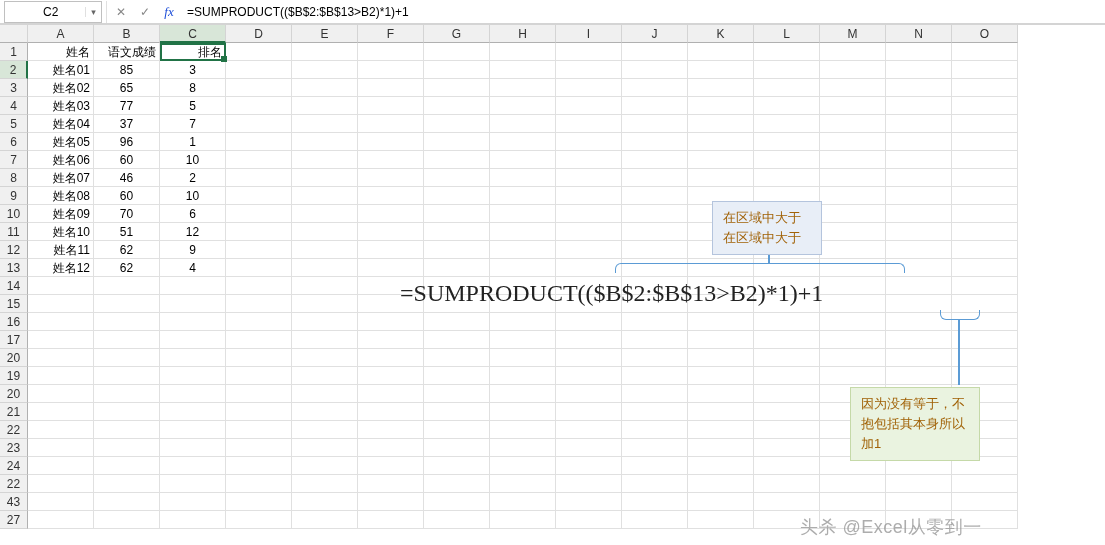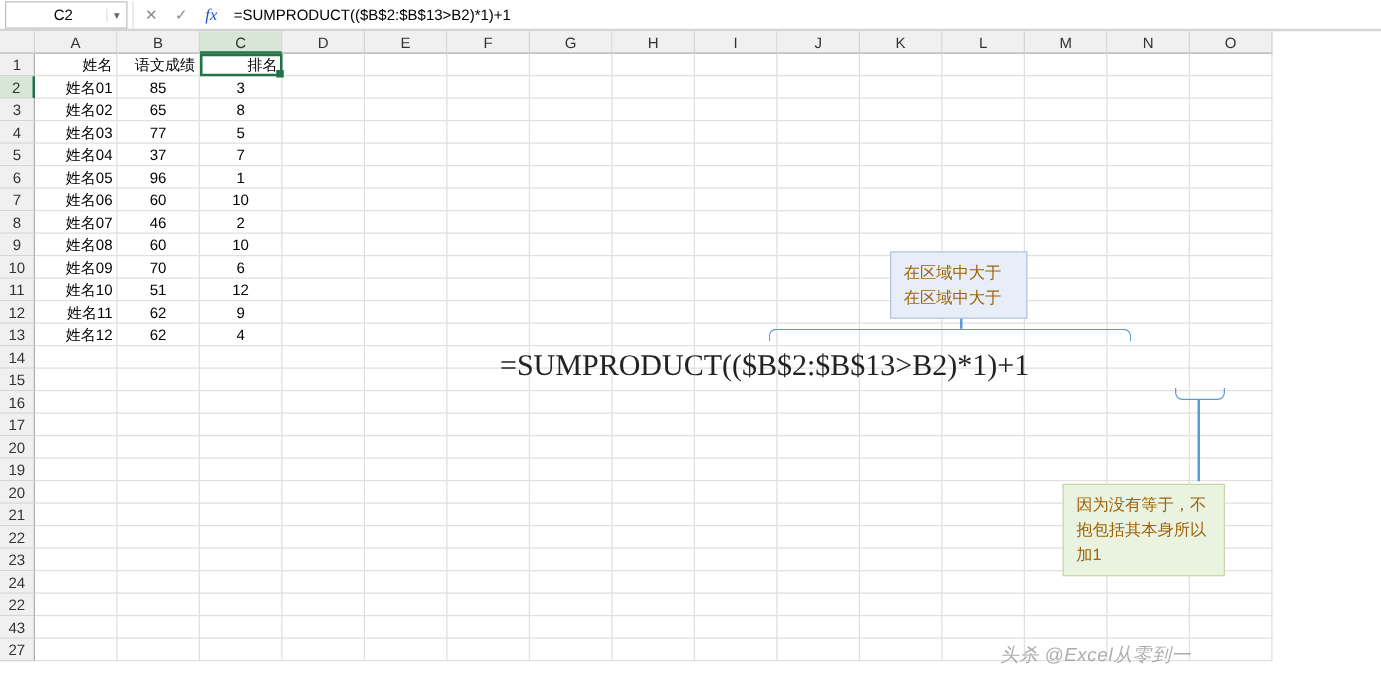--- a/index.html
+++ b/index.html
@@ -183,24 +183,23 @@
     border-radius: 6px 6px 0 0;
     height: 10px;
   }
   .brace-vline {
     position: absolute;
     width: 1.5px;
     background: #5b9bd5;
   }
   .watermark {
     position: absolute;
-    font-size: 15px;
+    font-size: 18px;
     color: #999;
     opacity: 0.8;
-    font-style: italic;
     letter-spacing: 0.5px;
   }
 </style>
 </head>
 <body>
 
 <div class="formula-bar">
   <div class="name-box">
     <span class="name-box-text">C2</span>
     <span class="name-box-drop">▾</span>

